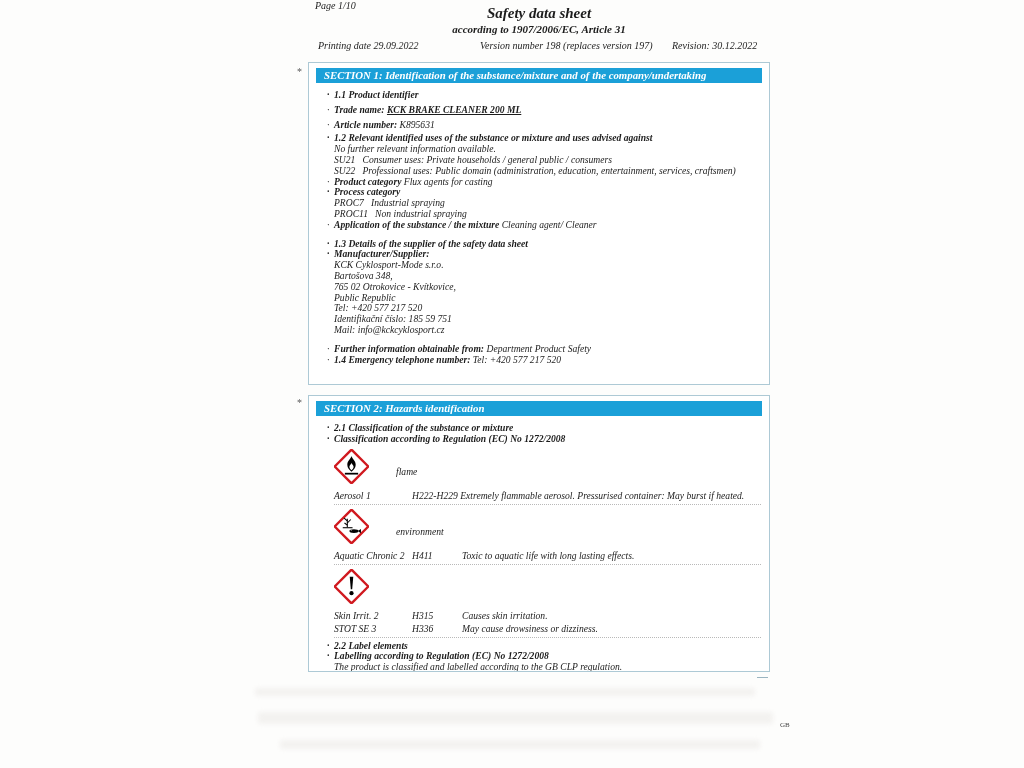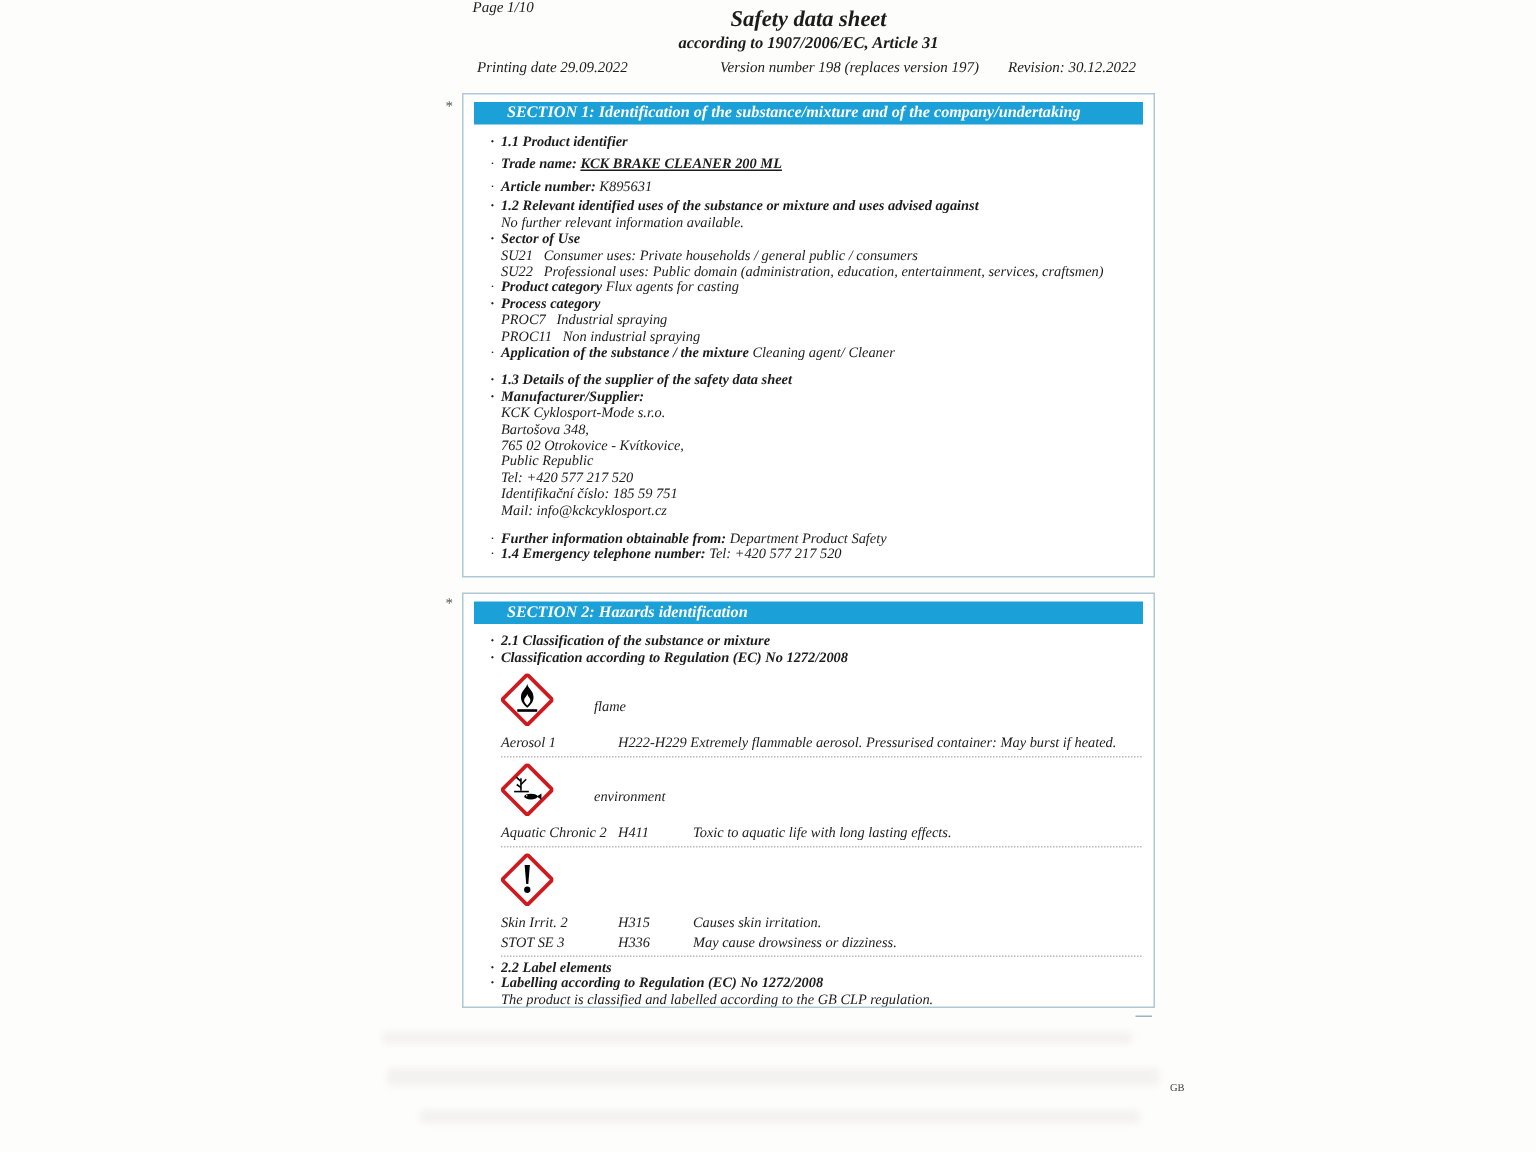--- a/index.html
+++ b/index.html
@@ -12,21 +12,21 @@
   .page-num{left:315px;top:0px;font-size:10px;font-style:italic;}
   .doc-title{left:308px;top:5px;width:462px;text-align:center;font-size:15px;font-weight:bold;font-style:italic;}
   .doc-sub{left:308px;top:23px;width:462px;text-align:center;font-size:11px;font-weight:bold;font-style:italic;}
   .meta{top:40px;font-size:10px;font-style:italic;}
   .meta.print{left:318px;} .meta.ver{left:452px;margin-left:28px;} .meta.rev{left:672px;}
   
   .sec-box{position:absolute;left:308px;width:462px;background:#fff;
            border:1px solid #adc9d5;box-sizing:border-box;overflow:hidden;}
   #box1{top:62px;height:323px;} #box2{top:395px;height:277px;}
   .sec-banner{background:#1ba0d8;color:#fff;font-weight:bold;font-style:italic;font-size:10.8px;
-              line-height:15px;padding-left:22px;margin:5px 7px 0 7px;}
+              line-height:15px;padding-left:8px;margin:5px 7px 0 7px;}
   .sec-content{padding:7px 8px 0 25px;}
   .ln{font-size:9.6px;font-style:italic;line-height:10.8px;white-space:pre;position:relative;}
   .bullet::before{content:"· ";position:absolute;left:-7px;}
   .gap3{margin-top:3px;} .gap4{margin-top:4px;} .gap8{margin-top:8px;}
   .star{font-size:10px;color:#555;}
   #star1{left:297px;top:66px;} #star2{left:297px;top:397px;}
   
   .hz{display:grid;grid-template-columns:78px 50px 1fr;font-size:9.6px;font-style:italic;line-height:13px;}
   .hz-rest{grid-column:2/4;}
   .dotted{border-bottom:1px dotted #b9b9b9;margin:2px 0 3px 0;}
@@ -52,21 +52,20 @@
 <div class="abs star" id="star2">*</div>
 
 <div class="sec-box" id="box1">
   <div class="sec-banner">SECTION 1: Identification of the substance/mixture and of the company/undertaking</div>
   <div class="sec-content">
     <div class="ln b bullet">1.1 Product identifier</div>
     <div class="ln bullet gap4"><span class="b">Trade name: </span><span class="b u">KCK BRAKE CLEANER 200 ML</span></div>
     <div class="ln bullet gap4"><span class="b">Article number: </span><span>K895631</span></div>
     <div class="ln b bullet gap3">1.2 Relevant identified uses of the substance or mixture and uses advised against</div>
     <div class="ln">No further relevant information available.</div>
-    <div class="ln b bullet">Sector of Use</div>
     <div class="ln">SU21   Consumer uses: Private households / general public / consumers</div>
     <div class="ln">SU22   Professional uses: Public domain (administration, education, entertainment, services, craftsmen)</div>
     <div class="ln bullet"><span class="b">Product category</span><span> Flux agents for casting</span></div>
     <div class="ln b bullet">Process category</div>
     <div class="ln">PROC7   Industrial spraying</div>
     <div class="ln">PROC11   Non industrial spraying</div>
     <div class="ln bullet"><span class="b">Application of the substance / the mixture</span><span> Cleaning agent/ Cleaner</span></div>
     <div class="ln b bullet gap8">1.3 Details of the supplier of the safety data sheet</div>
     <div class="ln b bullet">Manufacturer/Supplier:</div>
     <div class="ln">KCK Cyklosport-Mode s.r.o.</div>

